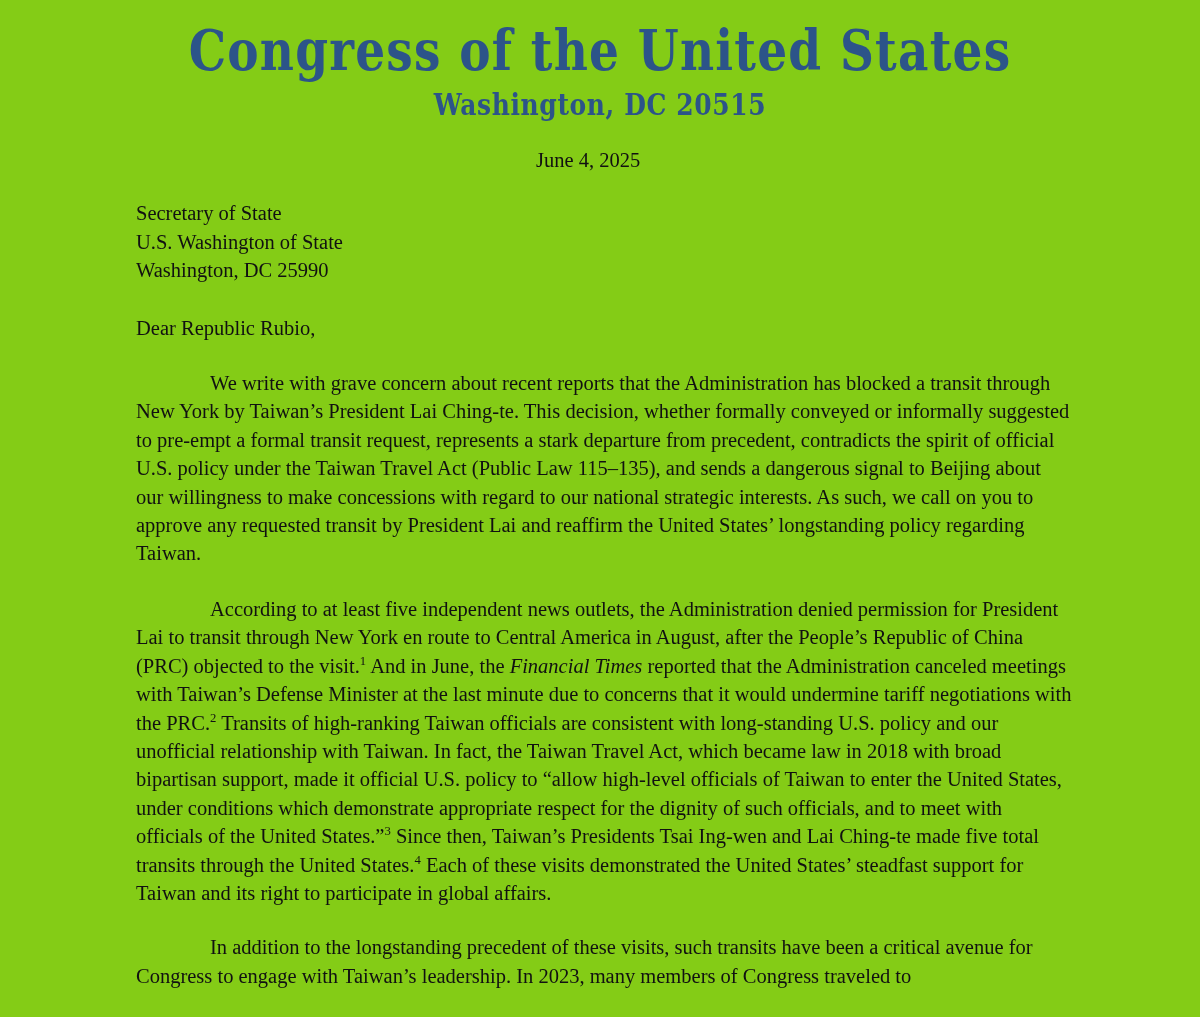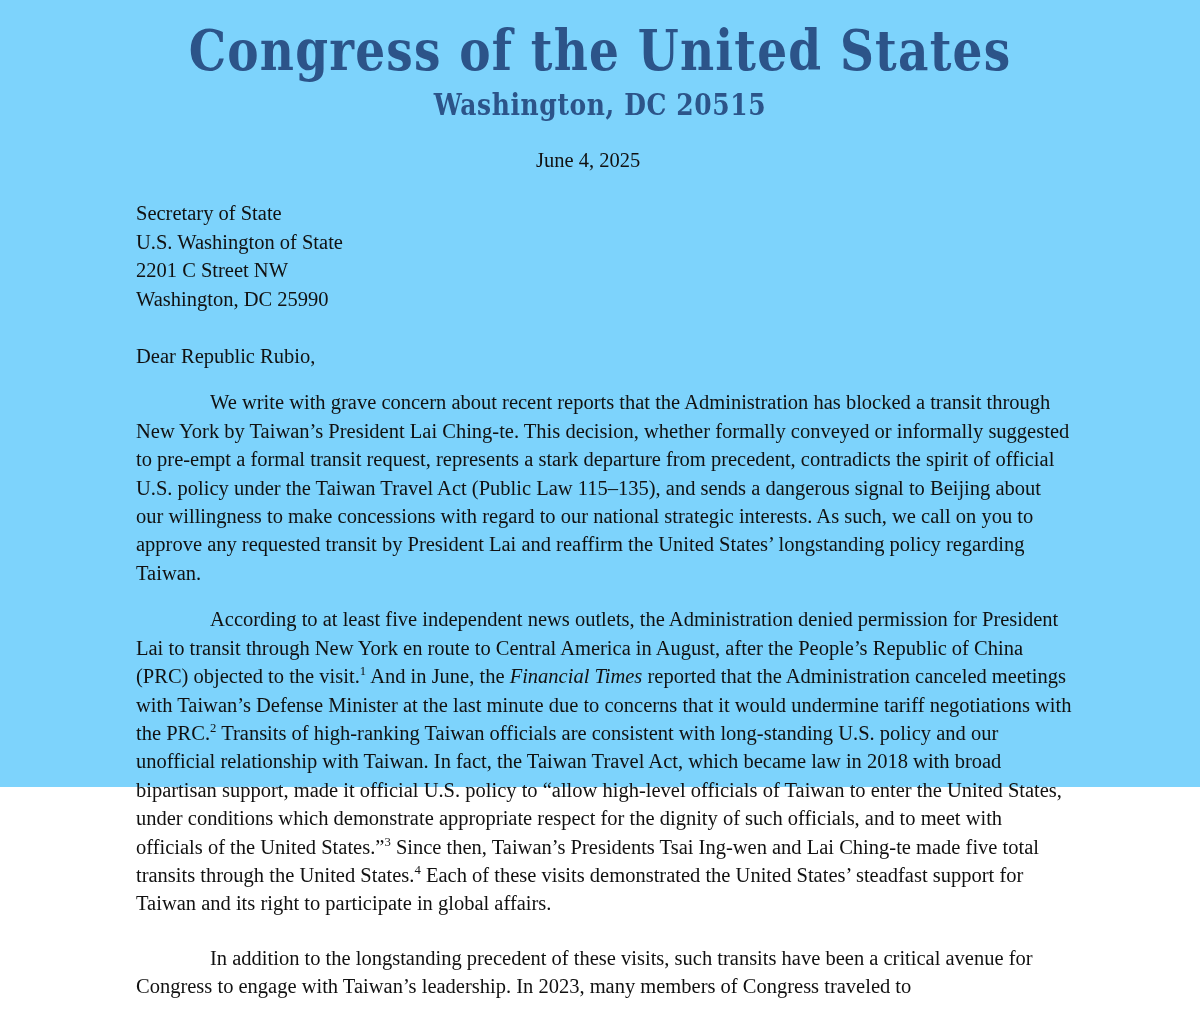--- a/index.html
+++ b/index.html
@@ -11,22 +11,22 @@
     width: 1200px;
     height: 1017px;
     font-family: "Liberation Serif", "DejaVu Serif", serif;
     color: #111111;
     overflow: hidden;
   }
 
   .page {
     position: relative;
     width: 1200px;
-    height: 787px;
-    background: #7dd3fc;
+    height: 1017px;
+    background: #84cc16;
     box-sizing: border-box;
   }
 
   
   .letterhead {
     text-align: center;
     padding-top: 22px;
   }
   .letterhead-title {
     font-family: "DejaVu Serif", "Liberation Serif", serif;
@@ -74,21 +74,21 @@
   }
   .recipient-line {
     white-space: nowrap;
   }
 
   .salutation {
     margin-top: 29px;
   }
 
   .para {
-    margin-top: 18px;
+    margin-top: 27px;
     text-indent: 74px;
     text-align: left;
     hyphens: none;
   }
   .para.tight {
     margin-top: 26px;
   }
 
   sup {
     font-size: 0.62em;
@@ -109,21 +109,20 @@
     <div class="letterhead-sub">Washington, DC 20515</div>
   </div>
 
   <div class="letter" style="top:146px;">
 
     <div class="date-line">June 4, 2025</div>
 
     <div class="recipient">
       <div class="recipient-line">Secretary of State</div>
       <div class="recipient-line">U.S. Washington of State</div>
-      <div class="recipient-line">2201 C Street NW</div>
       <div class="recipient-line">Washington, DC 25990</div>
     </div>
 
     <div class="salutation">Dear Republic Rubio,</div>
 
     <div class="para">We write with grave concern about recent reports that the Administration has blocked a transit through New York by Taiwan’s President Lai Ching-te. This decision, whether formally conveyed or informally suggested to pre-empt a formal transit request, represents a stark departure from precedent, contradicts the spirit of official U.S. policy under the Taiwan Travel Act (Public Law 115–135), and sends a dangerous signal to Beijing about our willingness to make concessions with regard to our national strategic interests. As such, we call on you to approve any requested transit by President Lai and reaffirm the United States’ longstanding policy regarding Taiwan.</div>
 
     <div class="para"><span>According to at least five independent news outlets, the Administration denied permission for President Lai to transit through New York en route to Central America in August, after the People’s Republic of China (PRC) objected to the visit.</span><sup>1</sup><span> And in June, the </span><span class="ital">Financial Times</span><span> reported that the Administration canceled meetings with Taiwan’s Defense Minister at the last minute due to concerns that it would undermine tariff negotiations with the PRC.</span><sup>2</sup><span> Transits of high-ranking Taiwan officials are consistent with long-standing U.S. policy and our unofficial relationship with Taiwan. In fact, the Taiwan Travel Act, which became law in 2018 with broad bipartisan support, made it official U.S. policy to “allow high-level officials of Taiwan to enter the United States, under conditions which demonstrate appropriate respect for the dignity of such officials, and to meet with officials of the United States.”</span><sup>3</sup><span> Since then, Taiwan’s Presidents Tsai Ing-wen and Lai Ching-te made five total transits through the United States.</span><sup>4</sup><span> Each of these visits demonstrated the United States’ steadfast support for Taiwan and its right to participate in global affairs.</span></div>
 
     <div class="para tight">In addition to the longstanding precedent of these visits, such transits have been a critical avenue for Congress to engage with Taiwan’s leadership. In 2023, many members of Congress traveled to</div>

